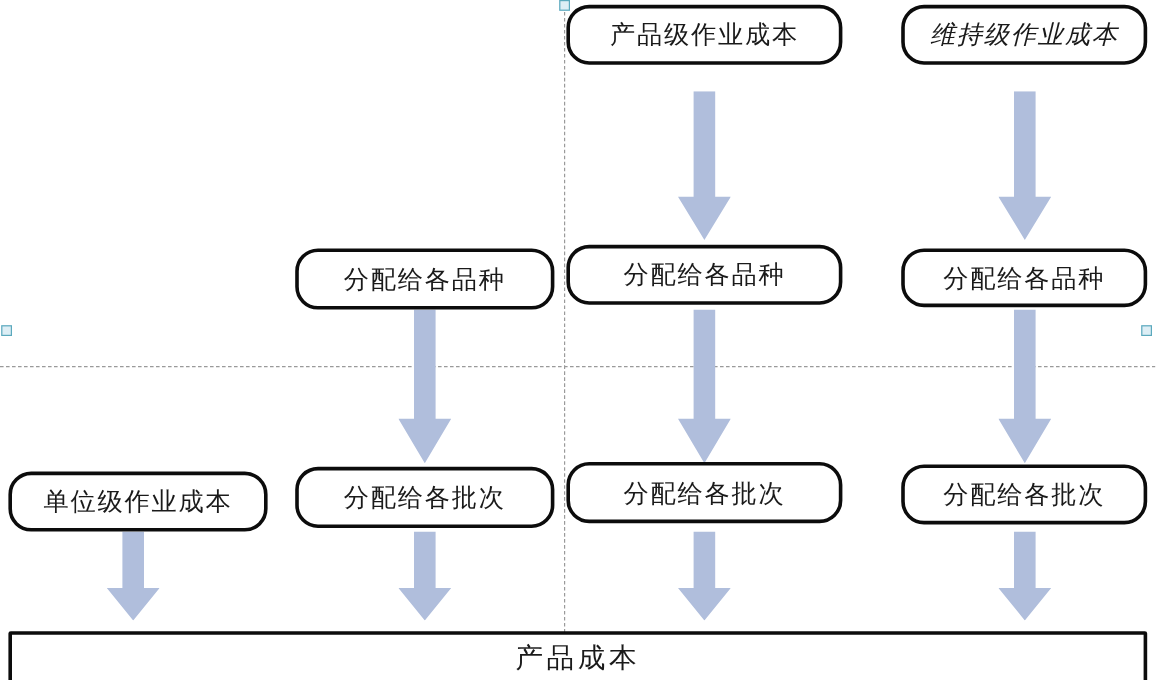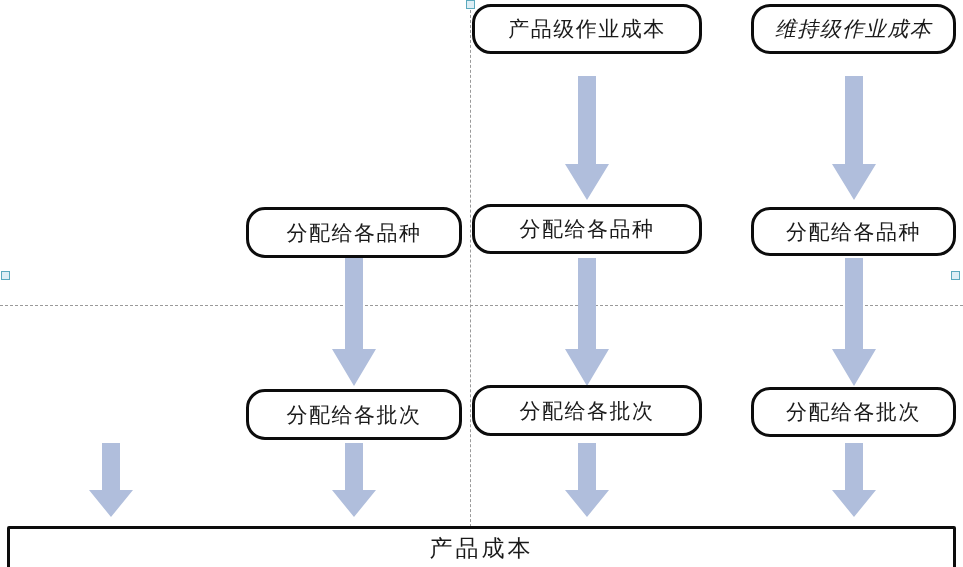--- a/index.html
+++ b/index.html
@@ -156,20 +156,23 @@
   </div>
 
   <div class="node" style="left:472px; top:204px; width:230px; height:50px;">
     <span>分配给各品种</span>
   </div>
 
   <div class="node" style="left:751px; top:207px; width:205px; height:49px;">
     <span>分配给各品种</span>
   </div>
 
+  <div class="node" style="left:7px; top:393px; width:216px; height:50px;">
+    <span>单位级作业成本</span>
+  </div>
 
   <div class="node" style="left:246px; top:389px; width:216px; height:51px;">
     <span>分配给各批次</span>
   </div>
 
   <div class="node" style="left:472px; top:385px; width:230px; height:51px;">
     <span>分配给各批次</span>
   </div>
 
   <div class="node" style="left:751px; top:387px; width:205px; height:50px;">

